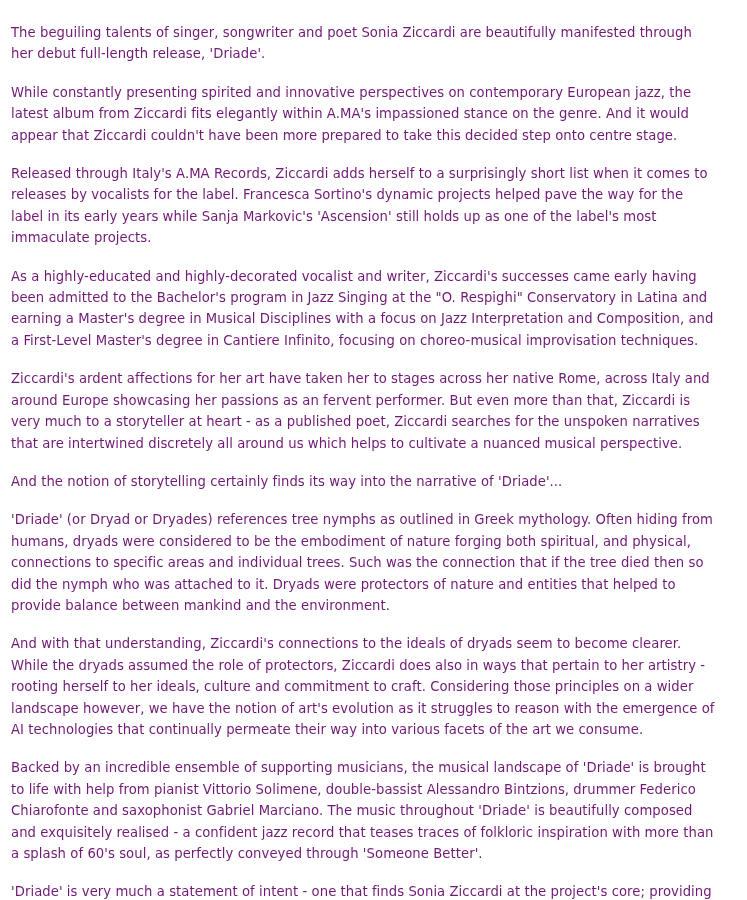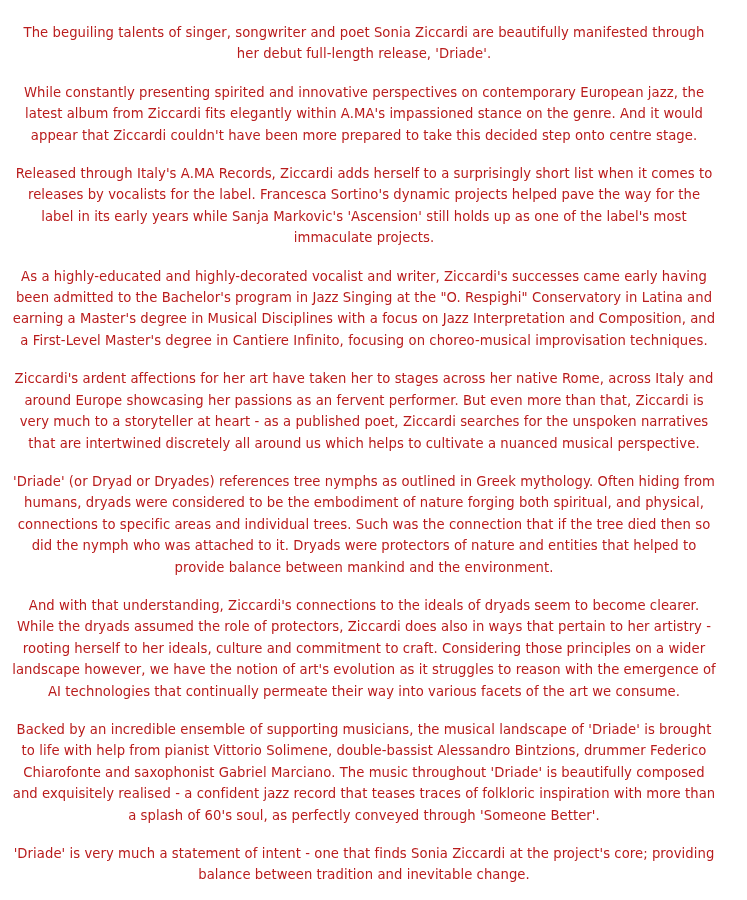--- a/index.html
+++ b/index.html
@@ -15,34 +15,35 @@
   }
   .article {
     padding: 22px 30px 20px 11px;
     box-sizing: border-box;
     width: 747px;
   }
   .para {
     font-size: 13.2px;
     line-height: 21.4px;
     margin: 0 0 17px 0;
-    text-align: center;
+    text-align: left;
     letter-spacing: 0.005em;
-    color: #b91c1c;
+    color: #701a75;
   }
   .para:last-child {
     margin-bottom: 0;
   }
 </style>
 </head>
 <body>
 
 <main class="article">
   <p class="para">The beguiling talents of singer, songwriter and poet Sonia Ziccardi are beautifully manifested through her debut full-length release, 'Driade'.</p>
   <p class="para">While constantly presenting spirited and innovative perspectives on contemporary European jazz, the latest album from Ziccardi fits elegantly within A.MA's impassioned stance on the genre.  And it would appear that Ziccardi couldn't have been more prepared to take this decided step onto centre stage.</p>
   <p class="para">Released through Italy's A.MA Records, Ziccardi adds herself to a surprisingly short list when it comes to releases by vocalists for the label.  Francesca Sortino's dynamic projects helped pave the way for the label in its early years while Sanja Markovic's 'Ascension' still holds up as one of the label's most immaculate projects.</p>
   <p class="para">As a highly-educated and highly-decorated vocalist and writer, Ziccardi's successes came early having been admitted to the Bachelor's program in Jazz Singing at the "O. Respighi" Conservatory in Latina and earning a Master's degree in Musical Disciplines with a focus on Jazz Interpretation and Composition, and a First-Level Master's degree in Cantiere Infinito, focusing on choreo-musical improvisation techniques.</p>
   <p class="para">Ziccardi's ardent affections for her art have taken her to stages across her native Rome, across Italy and around Europe showcasing her passions as an fervent performer.  But even more than that, Ziccardi is very much to a storyteller at heart - as a published poet, Ziccardi searches for the unspoken narratives that are intertwined discretely all around us which helps to cultivate a nuanced musical perspective.</p>
+  <p class="para">And the notion of storytelling certainly finds its way into the narrative of 'Driade'...</p>
   <p class="para">'Driade' (or Dryad or Dryades) references tree nymphs as outlined in Greek mythology.  Often hiding from humans, dryads were considered to be the embodiment of nature forging both spiritual, and physical, connections to specific areas and individual trees.  Such was the connection that if the tree died then so did the nymph who was attached to it.  Dryads were protectors of nature and entities that helped to provide balance between mankind and the environment.</p>
   <p class="para">And with that understanding, Ziccardi's connections to the ideals of dryads seem to become clearer.  While the dryads assumed the role of protectors, Ziccardi does also in ways that pertain to her artistry - rooting herself to her ideals, culture and commitment to craft.  Considering those principles on a wider landscape however, we have the notion of art's evolution as it struggles to reason with the emergence of AI technologies that continually permeate their way into various facets of the art we consume.</p>
   <p class="para">Backed by an incredible ensemble of supporting musicians, the musical landscape of 'Driade' is brought to life with help from pianist Vittorio Solimene, double-bassist Alessandro Bintzions, drummer Federico Chiarofonte and saxophonist Gabriel Marciano.  The music throughout 'Driade' is beautifully composed and exquisitely realised - a confident jazz record that teases traces of folkloric inspiration with more than a splash of 60's soul, as perfectly conveyed through 'Someone Better'.</p>
   <p class="para">'Driade' is very much a statement of intent - one that finds Sonia Ziccardi at the project's core; providing balance between tradition and inevitable change.</p>
 </main>
 
 </body></html>

